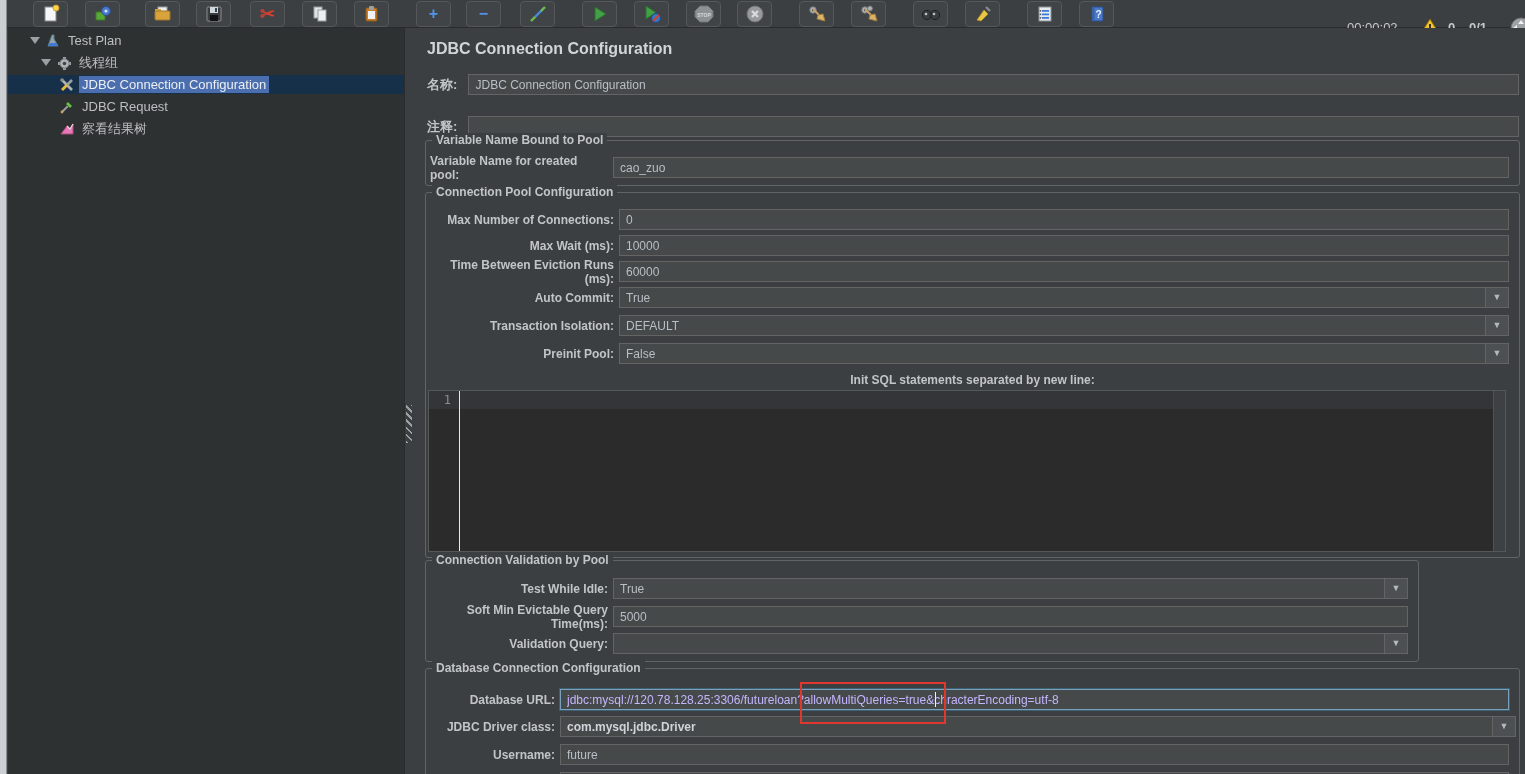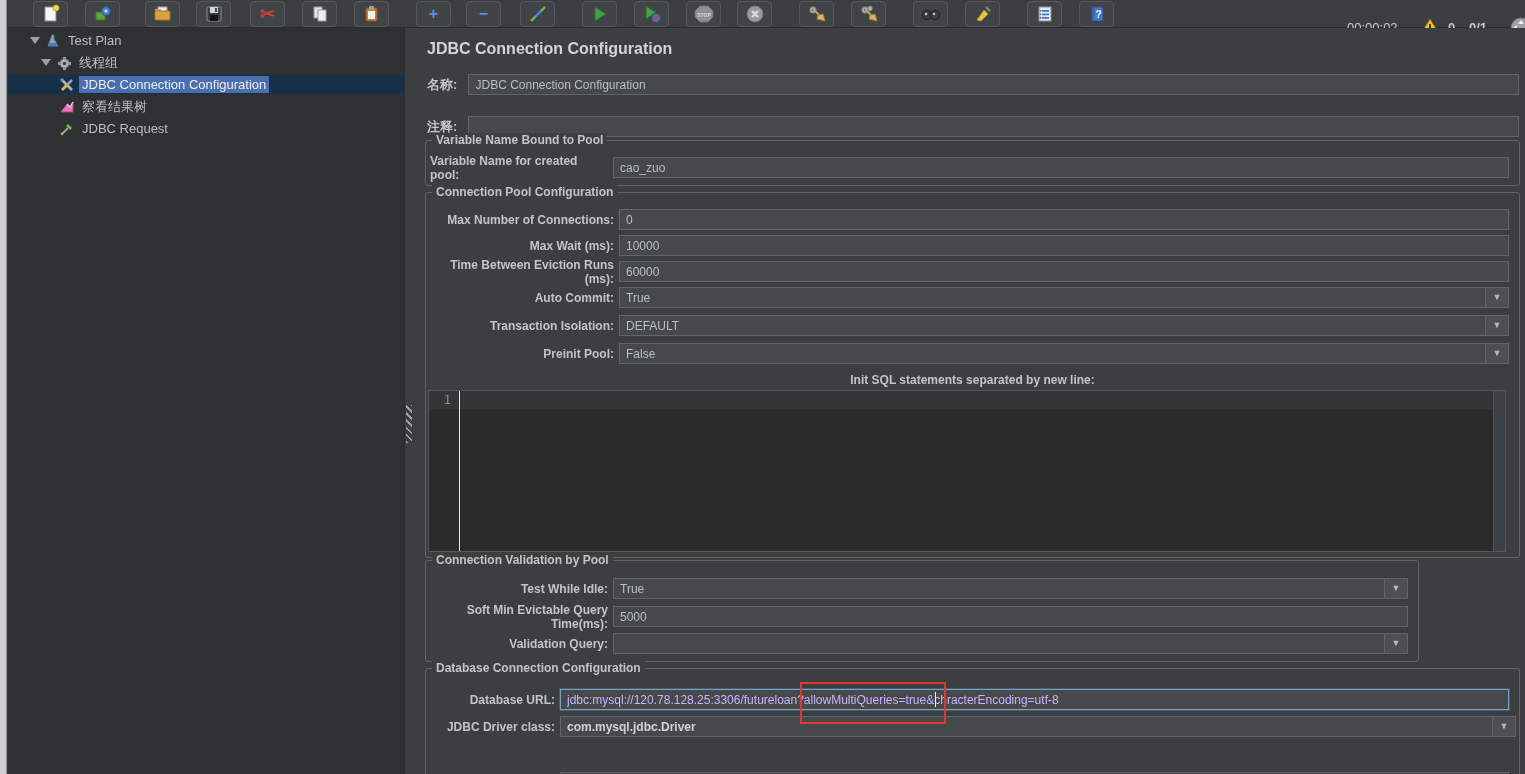--- a/index.html
+++ b/index.html
@@ -264,35 +264,35 @@
             <path d="M13 3 L8 8" stroke="#9aa0a3" stroke-width="2.6"></path>
             <path d="M8 8 L3 13" stroke="#e8b93e" stroke-width="2.8"></path>
             <circle cx="3" cy="3" r="1.8" fill="#8a8d8f"></circle>
           </svg>
       </span>
       <span class="tlabel">JDBC Connection Configuration</span>
     </div>
     <div class="trow" style="padding-left:50px">
       <span class="ticon">
         <svg width="16" height="16">
-            <polygon points="2,13 8,5 11,8 14,3 14,13" fill="#e878b8" stroke="#a84f80"></polygon>
-            <polyline points="8,5 11,8 14,3" fill="none" stroke="#f3d2e4" stroke-width="1.2"></polyline>
-          </svg>
-      </span>
-      <span class="tlabel">察看结果树</span>
-    </div>
-    <div class="trow" style="padding-left:50px">
-      <span class="ticon">
-        <svg width="16" height="16">
             <path d="M3 13 L10 6" stroke="#9e9e9e" stroke-width="2"></path>
             <polygon points="9,3 13,7 11,9 7,5" fill="#6abf4b" stroke="#417c2c"></polygon>
             <circle cx="3" cy="13" r="1.4" fill="#c9a063"></circle>
           </svg>
       </span>
       <span class="tlabel">JDBC Request</span>
+    </div>
+    <div class="trow" style="padding-left:50px">
+      <span class="ticon">
+        <svg width="16" height="16">
+            <polygon points="2,13 8,5 11,8 14,3 14,13" fill="#e878b8" stroke="#a84f80"></polygon>
+            <polyline points="8,5 11,8 14,3" fill="none" stroke="#f3d2e4" stroke-width="1.2"></polyline>
+          </svg>
+      </span>
+      <span class="tlabel">察看结果树</span>
     </div>
   </div>
 
   <div class="splitter">
     <div class="grip"></div>
   </div>
 
   <div class="main">
     <div class="page-title">JDBC Connection Configuration</div>
 
@@ -422,19 +422,25 @@
         <span class="lbl" style="width:130px;">JDBC Driver class:</span>
         <span class="fld" style="margin-right:-7px;">
           <span class="combo">
             <input class="ctext" style="font-weight: bold; color: rgb(208, 212, 216);" value="com.mysql.jdbc.Driver">
             <span class="carrow">
                 <span>▼</span>
               </span>
           </span>
         </span>
       </div>
+      <div class="frow" style="top:75px;">
+        <span class="lbl" style="width:130px;">Username:</span>
+        <span class="fld">
+            <input class="tf" value="future" style="">
+          </span>
+      </div>
       <div class="partial-field" style="left:134px; right:10px; top:103px;"></div>
     </fieldset>
   </div>
 
   <div class="red-annotation"></div>
 
 </div>
 
 </body></html>

